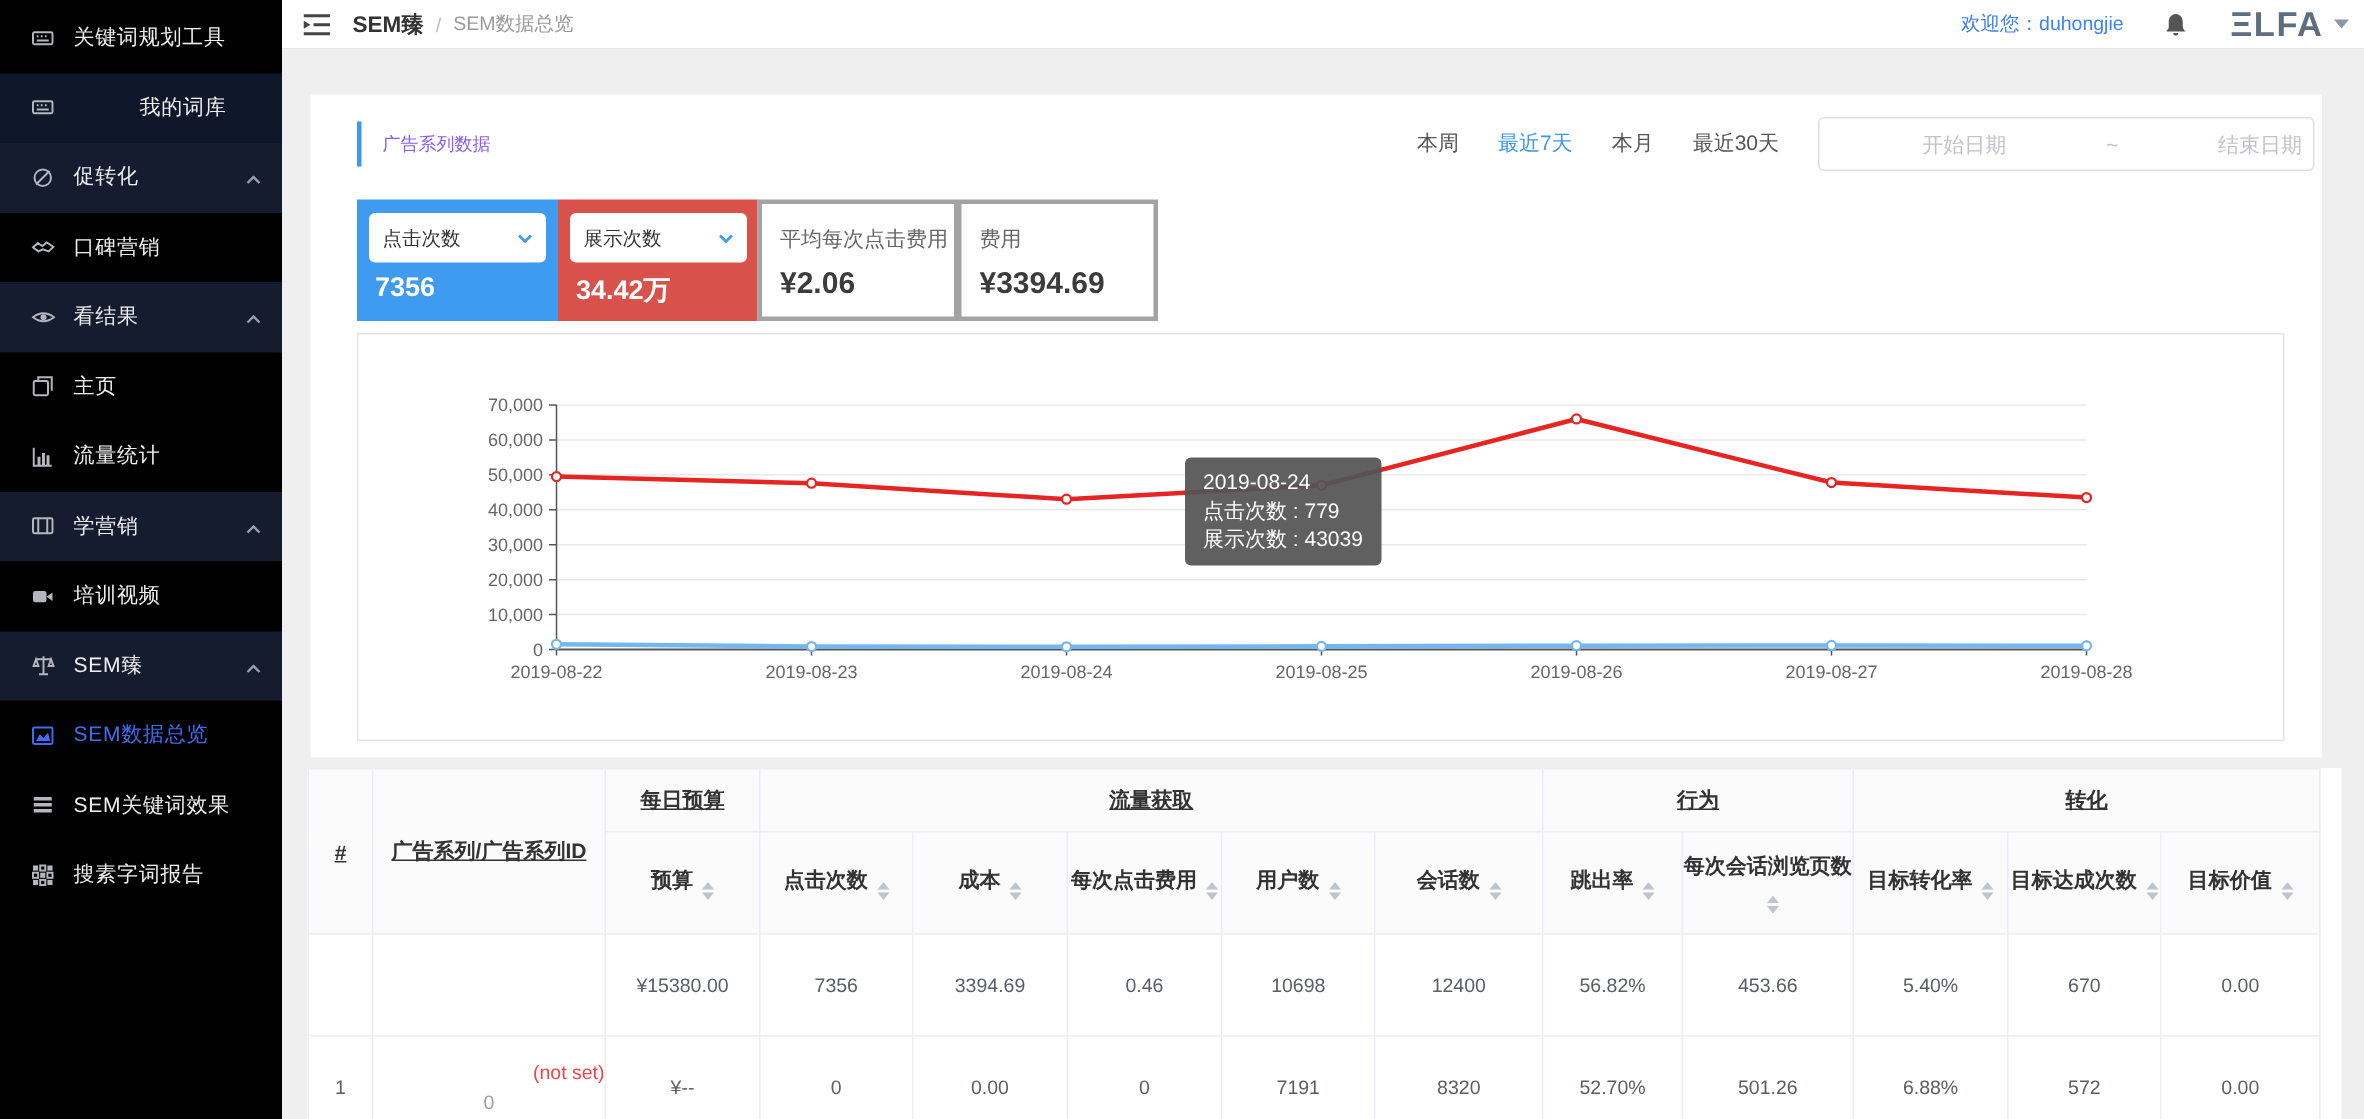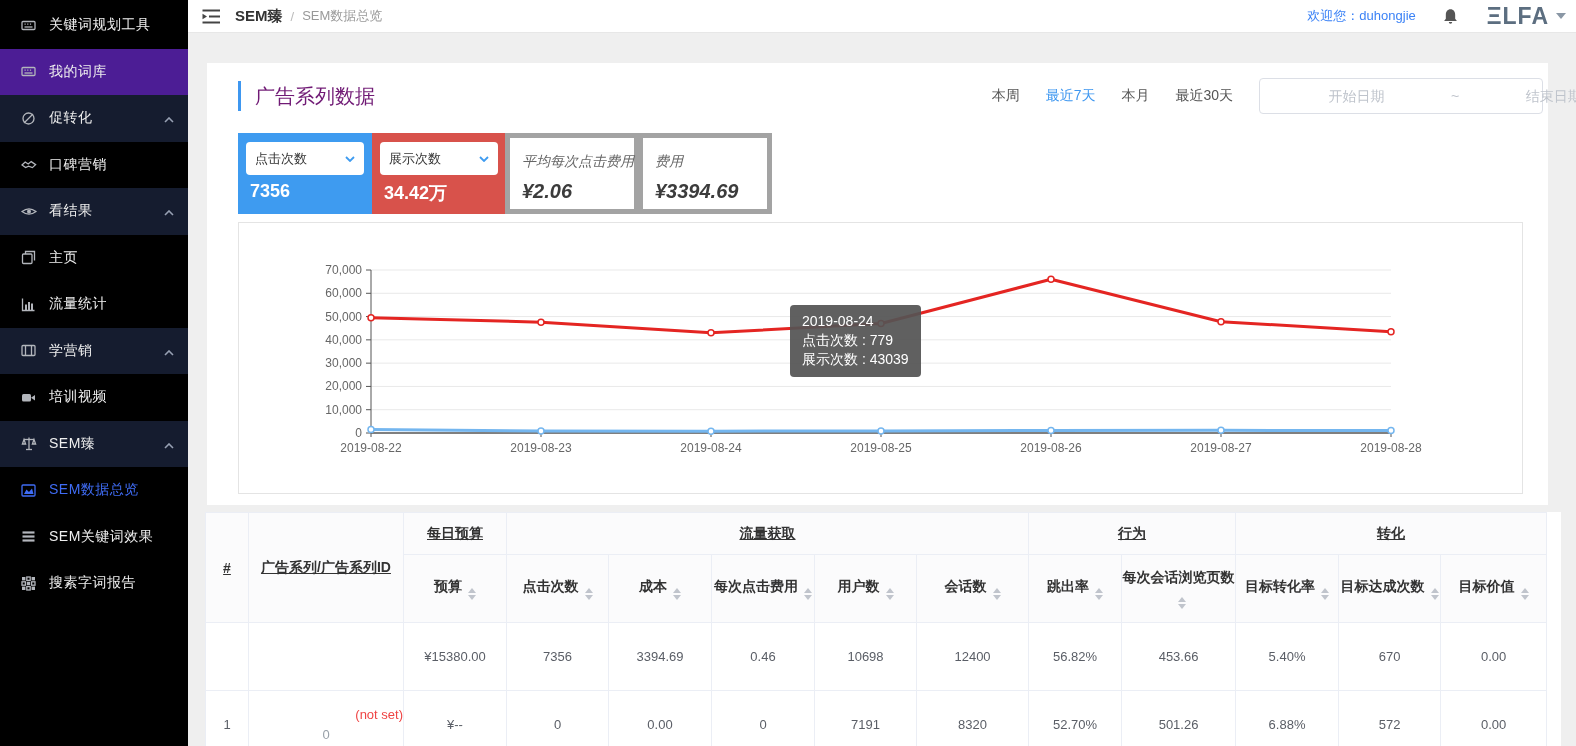--- a/index.html
+++ b/index.html
@@ -5,21 +5,21 @@
   * { margin:0; padding:0; box-sizing:border-box; }
   html,body { width:1576px; height:746px; overflow:hidden;
     font-family:"Liberation Sans","DejaVu Sans",sans-serif; background:#efefef; }
   .app { display:flex; width:1576px; height:746px; }
 
   
   .sidebar { width:188px; height:746px; background:#000; flex:none; padding-top:2px; }
   .nav-item { height:46.5px; display:flex; align-items:center; padding:0 14px 0 20px;
     color:#efefef; font-size:14px; cursor:pointer; }
   .nav-item.hl { background:#151c2f; }
-  .nav-item.hl2 { background:#4c1d95; }
+  .nav-item.hl2 { background:#0f172a;gap:44px; }
   .nav-item.active .nav-label { color:#3f6cf5; }
   .nav-icon { width:17px; height:16px; margin-right:12px; display:flex; align-items:center; justify-content:center; flex:none; }
   .nav-icon svg { stroke:#b3b6bc; fill:none; stroke-width:1.3; }
   .nav-label { flex:1; white-space:nowrap; letter-spacing:.5px; }
   .nav-chevron { margin-left:auto; }
   .nav-chevron svg { stroke:#97a0b3; fill:none; stroke-width:1.6; }
 
   
   .main { flex:1; display:flex; flex-direction:column; min-width:0; }
   .topbar { height:33px; background:#fff; border-bottom:1px solid #e7e7e7;
@@ -38,37 +38,37 @@
 
   .content { flex:1; padding:30px 15px 0 17px; overflow:hidden; }
   .panel { background:#fff; }
   .panel-campaign { width:1341px; height:442px; margin-left:2px; }
 
   
   .panel-head { display:flex; align-items:center; justify-content:space-between;
     padding:15px 5px 0 31px; }
   .title-wrap { display:flex; align-items:center; }
   .title-bar { width:3px; height:30px; background:#3e97f0; margin-right:14px; }
-  .panel-title { font-size:20px; font-weight:normal; color:#701a75; }
+  .panel-title { font-size:12px; font-weight:normal; color:#8b5cf6; }
   .filters { display:flex; align-items:center; }
   .filter-link { font-size:14px; color:#555; margin-right:26px; cursor:pointer; text-decoration:none; }
   .filter-link.active { color:#3e97f0; }
-  .date-range { width:284px; height:36px; border:1px solid #dcdfe6; border-radius:4px; background:#fff;
+  .date-range { width:331px; height:36px; border:1px solid #dcdfe6; border-radius:4px; background:#fff;
     display:flex; align-items:center; padding:0 6px; }
   .date-range input { border:none; outline:none; flex:1; text-align:center; font-size:14px;
     color:#606266; font-family:inherit; background:transparent; }
   .date-range input::placeholder { color:#bfc4cc; }
   .date-tilde { color:#bfc4cc; font-size:14px; padding:0 4px; }
 
   
   .stat-cards { display:flex; margin:19px 0 0 31px; height:81px; }
   .card { width:134px; height:81px; position:relative; }
   .card.c-blue { color:#fff; }
   .card.c-red  { color:#fff; }
-  .card.plain { background:#fff; border:5px solid #a3a3a3; margin-left:-1px;font-style:italic; }
+  .card.plain { background:#fff; border:3px solid #a3a3a3; margin-left:-1px; }
   .card-select { background:#fff; border-radius:4px; height:33px; margin:9px 8px 0 8px;
     display:flex; align-items:center; justify-content:space-between; padding:0 9px; cursor:pointer; }
   .card-select .sel-label { font-size:13px; color:#333; }
   .card-value { font-size:18px; font-weight:bold; padding-left:12px; margin-top:6px; }
   .card.plain .card-label { font-size:14px; color:#666; margin:15px 0 0 12px; white-space:nowrap; }
   .card.plain .card-value { font-size:20px; color:#3c3c3c; margin-top:9px; }
 
   
   .chart-box { width:1285px; height:272px; border:1px solid #e4e4e4; margin:8px 0 0 31px; position:relative; }
   .chart-box svg text { font-family:"Liberation Sans","DejaVu Sans",sans-serif; }

